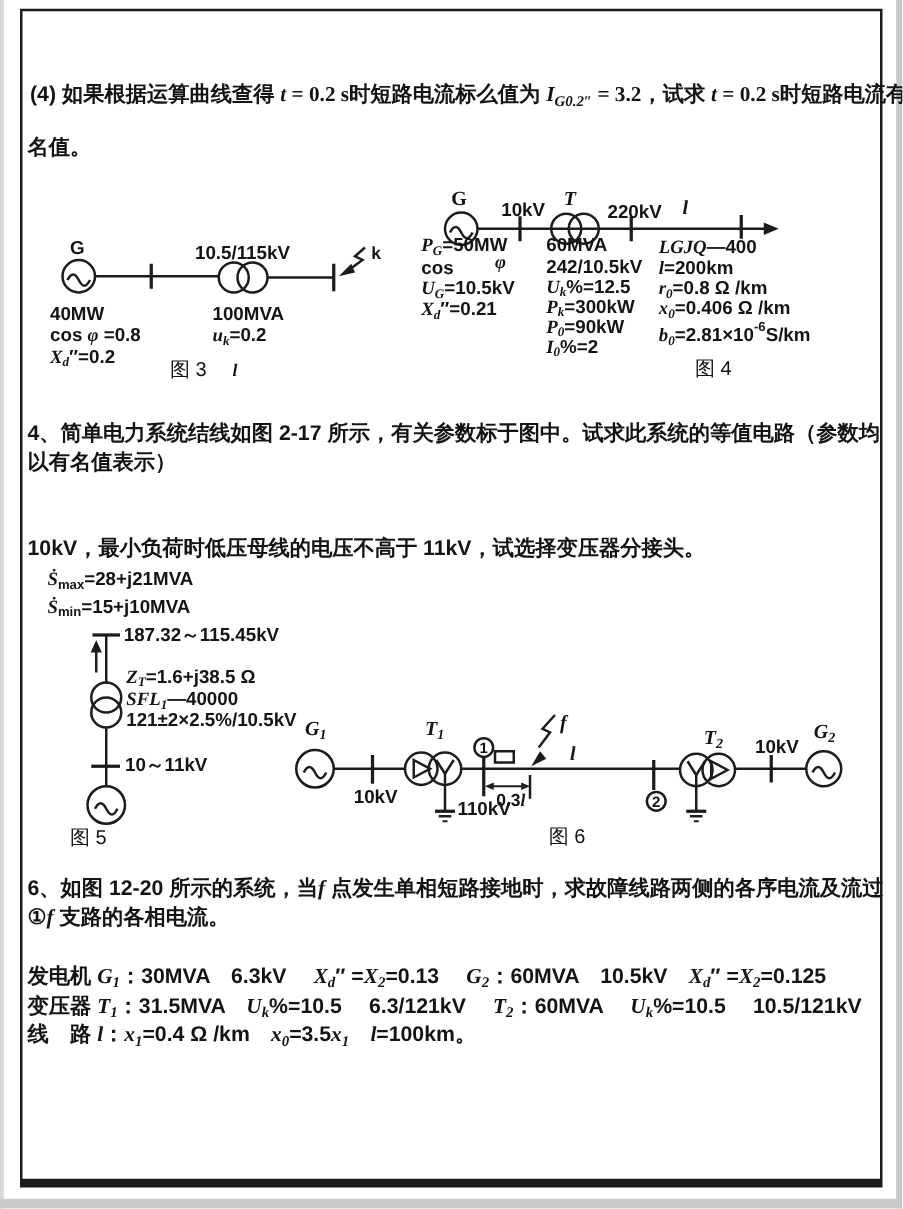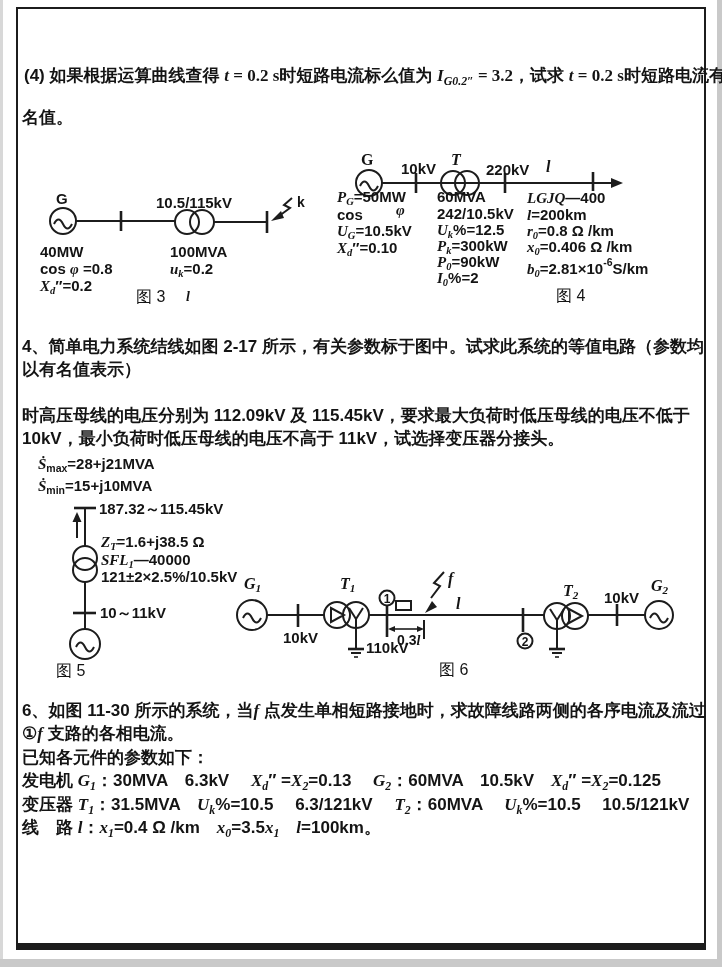--- a/index.html
+++ b/index.html
@@ -137,37 +137,36 @@
 
   <div class="fl16" style="left:361px;top:151px"><span class="rt-m">G</span></div>
   <div class="fl" style="left:401px;top:160px">10kV</div>
   <div class="fl16" style="left:451px;top:151px"><span class="rt-i">T</span></div>
   <div class="fl" style="left:486px;top:161px">220kV</div>
   <div class="fl16" style="left:546px;top:158px"><span class="rt-i">l</span></div>
   <div class="fl" style="left:337px;top:188px"><span class="rt-i">P</span><span class="rt-i rt-sub">G</span><span>=50MW</span></div>
   <div class="fl" style="left:337px;top:206px">cos</div>
   <div class="fl" style="left:396px;top:201px"><span class="rt-i">φ</span></div>
   <div class="fl" style="left:337px;top:222px"><span class="rt-i">U</span><span class="rt-i rt-sub">G</span><span>=10.5kV</span></div>
-  <div class="fl" style="left:337px;top:239px"><span class="rt-i">X</span><span class="rt-i rt-sub">d</span><span>″</span><span>=0.10</span></div>
+  <div class="fl" style="left:337px;top:239px"><span class="rt-i">X</span><span class="rt-i rt-sub">d</span><span>″</span><span>=0.21</span></div>
   <div class="fl" style="left:437px;top:188px">60MVA</div>
   <div class="fl" style="left:437px;top:205px">242/10.5kV</div>
   <div class="fl" style="left:437px;top:221px"><span class="rt-i">U</span><span class="rt-i rt-sub">k</span><span>%=12.5</span></div>
   <div class="fl" style="left:437px;top:237px"><span class="rt-i">P</span><span class="rt-i rt-sub">k</span><span>=300kW</span></div>
   <div class="fl" style="left:437px;top:253px"><span class="rt-i">P</span><span class="rt-i rt-sub">0</span><span>=90kW</span></div>
   <div class="fl" style="left:437px;top:269px"><span class="rt-i">I</span><span class="rt-i rt-sub">0</span><span>%=2</span></div>
   <div class="fl" style="left:527px;top:189px"><span class="rt-i">LGJQ</span><span>—400</span></div>
   <div class="fl" style="left:527px;top:206px"><span class="rt-i">l</span><span>=200km</span></div>
   <div class="fl" style="left:527px;top:222px"><span class="rt-i">r</span><span class="rt-i rt-sub">0</span><span>=0.8 Ω /km</span></div>
   <div class="fl" style="left:527px;top:238px"><span class="rt-i">x</span><span class="rt-i rt-sub">0</span><span>=0.406 Ω /km</span></div>
   <div class="fl" style="left:527px;top:254px"><span class="rt-i">b</span><span class="rt-i rt-sub">0</span><span>=2.81×10</span><span class="rt-sup">-6</span><span>S/km</span></div>
   <div class="cap" style="left:556px;top:287px">图 4</div>
 
   <div class="cn" style="left:22px;top:337px"><span>4、简单电力系统结线如图 2-17 所示，有关参数标于图中。试求此系统的等值电路（参数均</span></div>
   <div class="cn" style="left:22px;top:360px"><span>以有名值表示）</span></div>
-  <div class="cn" style="left:22px;top:406px"><span>时高压母线的电压分别为 112.09kV 及 115.45kV，要求最大负荷时低压母线的电压不低于</span></div>
   <div class="cn" style="left:22px;top:429px"><span>10kV，最小负荷时低压母线的电压不高于 11kV，试选择变压器分接头。</span></div>
 
   <div class="fl" style="left:38px;top:455px"><span class="rt-i">Ṡ</span><span class="rt-sub">max</span><span>=28+j21MVA</span></div>
   <div class="fl" style="left:38px;top:477px"><span class="rt-i">Ṡ</span><span class="rt-sub">min</span><span>=15+j10MVA</span></div>
   <div class="fl" style="left:99px;top:500px">187.32～115.45kV</div>
   <div class="fl" style="left:101px;top:533px"><span class="rt-i">Z</span><span class="rt-i rt-sub">T</span><span>=1.6+j38.5 Ω</span></div>
   <div class="fl" style="left:101px;top:551px"><span class="rt-i">SFL</span><span class="rt-i rt-sub">1</span><span>—40000</span></div>
   <div class="fl" style="left:101px;top:568px">121±2×2.5%/10.5kV</div>
   <div class="fl" style="left:100px;top:604px">10～11kV</div>
   <div class="cap" style="left:56px;top:662px">图 5</div>
@@ -177,19 +176,18 @@
   <div class="fl16" style="left:448px;top:570px"><span class="rt-i">f</span></div>
   <div class="fl16" style="left:456px;top:595px"><span class="rt-i">l</span></div>
   <div class="fl" style="left:283px;top:629px">10kV</div>
   <div class="fl" style="left:366px;top:639px">110kV</div>
   <div class="fl14" style="left:397px;top:632px"><span>0.3</span><span class="rt-i">l</span></div>
   <div class="fl16" style="left:563px;top:582px"><span class="rt-i">T</span><span class="rt-i rt-sub">2</span></div>
   <div class="fl" style="left:604px;top:589px">10kV</div>
   <div class="fl16" style="left:651px;top:577px"><span class="rt-i">G</span><span class="rt-i rt-sub">2</span></div>
   <div class="cap" style="left:439px;top:661px">图 6</div>
 
-  <div class="cn" style="left:22px;top:701px"><span>6、如图 11-30 所示的系统，当</span><span class="rt-i">f</span><span> 点发生单相短路接地时，求故障线路两侧的各序电流及流过</span></div>
+  <div class="cn" style="left:22px;top:701px"><span>6、如图 12-20 所示的系统，当</span><span class="rt-i">f</span><span> 点发生单相短路接地时，求故障线路两侧的各序电流及流过</span></div>
   <div class="cn" style="left:22px;top:724px"><span>①</span><span class="rt-i">f</span><span> 支路的各相电流。</span></div>
-  <div class="cn" style="left:22px;top:748px"><span>已知各元件的参数如下：</span></div>
   <div class="cn" style="left:22px;top:771px"><span>发电机 </span><span class="rt-i">G</span><span class="rt-i rt-sub">1</span><span>：30MVA　6.3kV　 </span><span class="rt-i">X</span><span class="rt-i rt-sub">d</span><span>″ </span><span>=</span><span class="rt-i">X</span><span class="rt-i rt-sub">2</span><span>=0.13　 </span><span class="rt-i">G</span><span class="rt-i rt-sub">2</span><span>：60MVA　10.5kV　</span><span class="rt-i">X</span><span class="rt-i rt-sub">d</span><span>″ </span><span>=</span><span class="rt-i">X</span><span class="rt-i rt-sub">2</span><span>=0.125</span></div>
   <div class="cn" style="left:22px;top:795px"><span>变压器 </span><span class="rt-i">T</span><span class="rt-i rt-sub">1</span><span>：31.5MVA　</span><span class="rt-i">U</span><span class="rt-i rt-sub">k</span><span>%=10.5　 6.3/121kV　 </span><span class="rt-i">T</span><span class="rt-i rt-sub">2</span><span>：60MVA　 </span><span class="rt-i">U</span><span class="rt-i rt-sub">k</span><span>%=10.5　 10.5/121kV</span></div>
   <div class="cn" style="left:22px;top:818px"><span>线　路 </span><span class="rt-i">l</span><span>：</span><span class="rt-i">x</span><span class="rt-i rt-sub">1</span><span>=0.4 Ω /km　</span><span class="rt-i">x</span><span class="rt-i rt-sub">0</span><span>=3.5</span><span class="rt-i">x</span><span class="rt-i rt-sub">1</span><span>　</span><span class="rt-i">l</span><span>=100km。</span></div>
 </div>
 
 </body></html>

